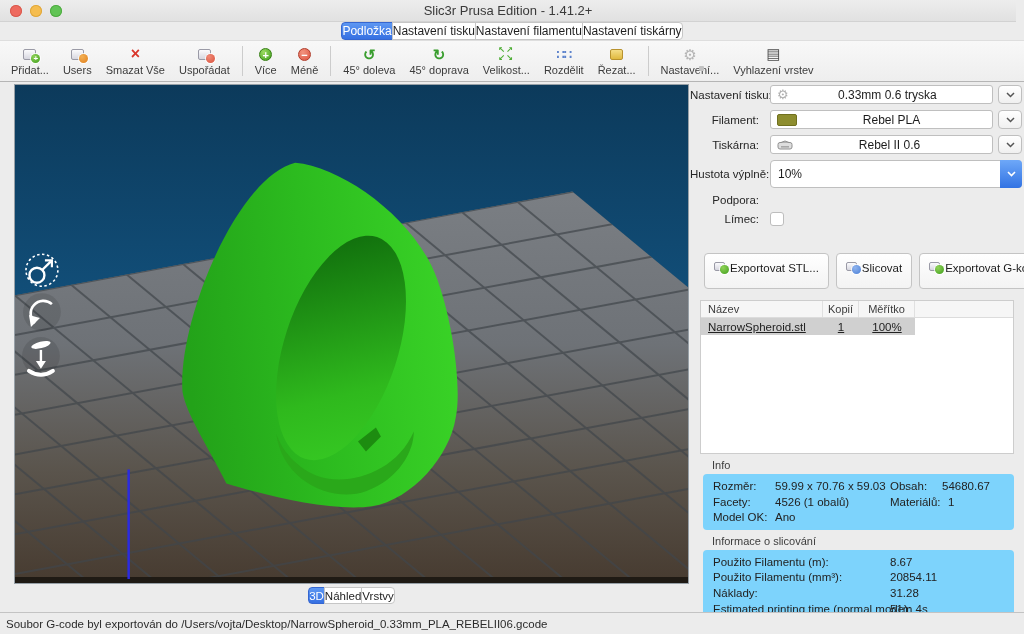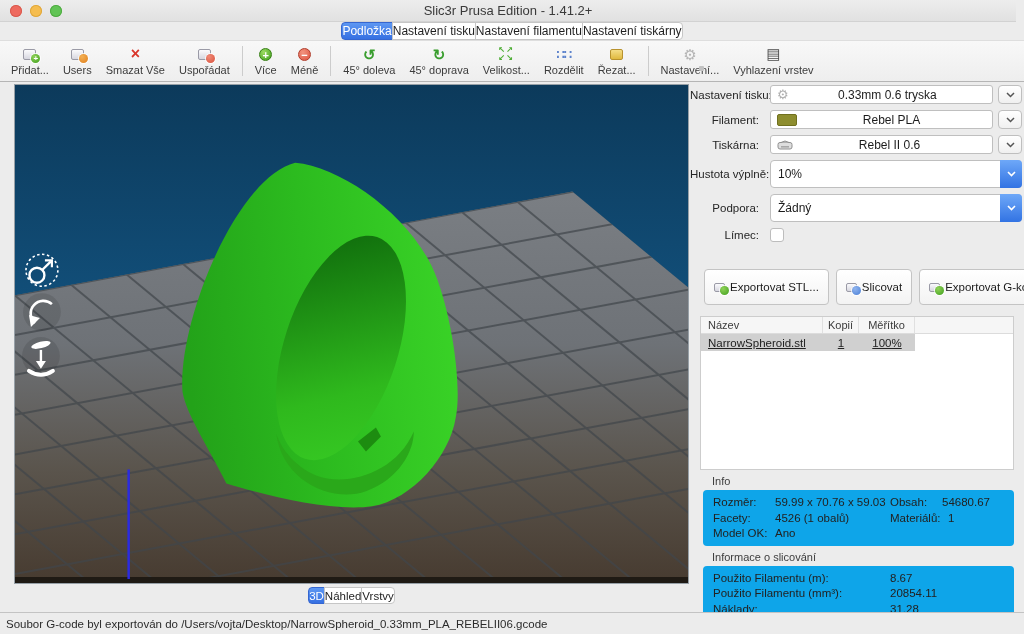--- a/index.html
+++ b/index.html
@@ -86,34 +86,34 @@
   .dd { flex:1; height:28px; background:#fff; border:1px solid #bfbfbf; border-radius:4px;
     position:relative; display:flex; align-items:center; padding:0 26px 0 7px; min-width:0; }
   .dd .fval { font-size:12px; color:#1c1c1c; }
   .dd .cap { position:absolute; right:-1px; top:-1px; bottom:-1px; width:22px;
     background:linear-gradient(#6ea8f8,#3273e3); border-radius:0 4px 4px 0;
     display:flex; align-items:center; justify-content:center; }
   .checkbox { width:14px; height:14px; background:#fff; border:1px solid #bdbdbd; border-radius:3px; }
 
   .btn-row { display:flex; gap:7px; margin:27px 0 0 14px; }
   .mbtn { height:36px; background:linear-gradient(#ffffff,#f3f3f3); border:1px solid #c4c4c4;
-    border-radius:4px; display:flex; align-items:center; gap:5px; padding:0 9px;
+    border-radius:4px; display:flex; align-items:flex-start; gap:5px; padding:8px 9px;
     font-size:11.5px; color:#1c1c1c; white-space:nowrap; }
 
   .objtable { margin:11px 8px 0 10px; height:154px; background:#fff; border:1px solid #cdcdcd; overflow:hidden; }
   .trow { display:flex; align-items:center; height:17px; font-size:11.5px; color:#222; }
   .thead { background:#f6f6f6; border-bottom:1px solid #dcdcdc; font-size:11px; color:#3c3c3c; }
   .c-name { width:122px; padding-left:7px; white-space:nowrap; overflow:hidden; }
   .c-cop  { width:36px; text-align:center; }
   .c-scl  { width:56px; text-align:center; }
   .thead .c-name, .thead .c-cop, .thead .c-scl { border-right:1px solid #e0e0e0; height:16px; line-height:16px; }
   .selwrap { display:flex; align-items:center; height:17px; background:#d0d0d0;text-decoration:underline; }
 
   .group-label { margin:5px 0 3px 22px; font-size:11px; color:#3d3d3d; }
-  .group-box { margin:0 8px 0 13px; background:#0ea5e9; border-radius:4px; padding:5px 0 4px 0; }
+  .group-box { margin:0 8px 0 13px; background:#7dd3fc; border-radius:4px; padding:5px 0 4px 0; }
   .inforow { display:flex; font-size:11.5px; color:#222; line-height:15.5px; padding-left:10px; white-space:nowrap; }
   .il1 { width:62px; } .iv1 { width:115px; } .il2 { width:52px; } .iv2 { flex:1; }
   .slrow { display:flex; font-size:11.5px; color:#222; line-height:15.7px; padding-left:10px; white-space:nowrap; }
   .sl-lab { width:177px; } .sl-val { flex:1; }
 
   
   .statusbar { position:absolute; left:0; right:0; bottom:0; height:22px; background:#ececec;
     border-top:1px solid #c3c3c3; display:flex; align-items:center; padding-left:6px;
     font-size:11.5px; color:#2b2b2b; }
 </style>
@@ -392,28 +392,20 @@
         <span class="cap">
           <svg width="9" height="6">
               <polyline points="1,1 4.5,4.5 8,1" stroke="#fff" fill="none" stroke-width="1.6"></polyline>
             </svg>
         </span>
       </div>
     </div>
 
     <div class="row">
       <span class="lab">Podpora:</span>
-      <div class="dd">
-        <span class="fval">Žádný</span>
-        <span class="cap">
-          <svg width="9" height="6">
-              <polyline points="1,1 4.5,4.5 8,1" stroke="#fff" fill="none" stroke-width="1.6"></polyline>
-            </svg>
-        </span>
-      </div>
     </div>
 
     <div class="row" style="margin-top:3px;">
       <span class="lab">Límec:</span>
       <span class="checkbox"></span>
     </div>
 
     <div class="btn-row">
       <div class="mbtn">
         <span class="cube mini">

